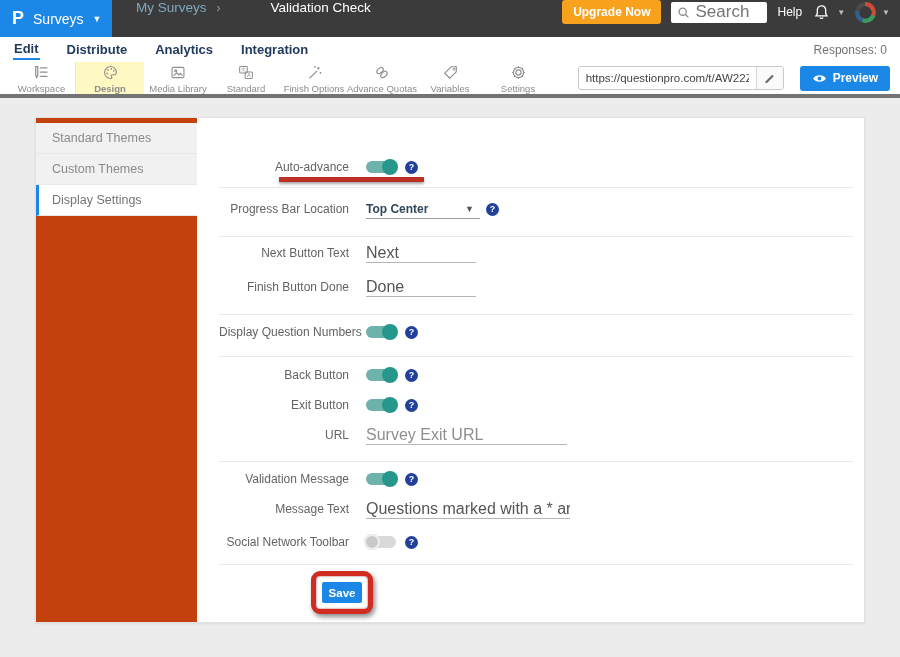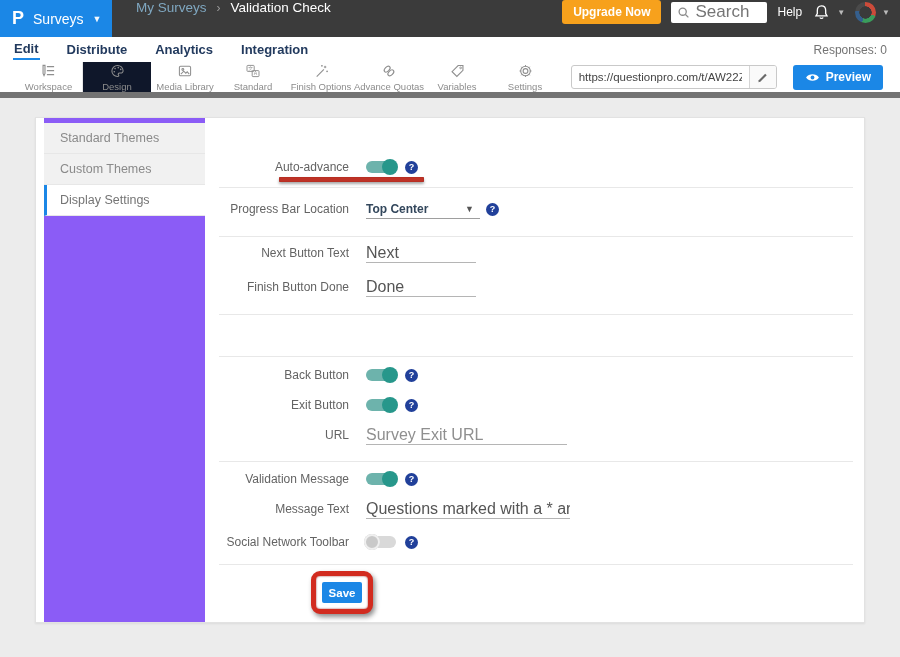--- a/index.html
+++ b/index.html
@@ -10,21 +10,21 @@
   .topbar { height:37px; display:flex; }
   .logo-area { width:112px; background:#1B87E6; color:#fff; display:flex;
                align-items:center; padding-left:12px; gap:9px; cursor:pointer; }
   .logo-p { font-weight:bold; font-size:18px; }
   .product { font-size:14px; }
   .caret { font-size:9px; color:#fff; opacity:.95; }
   .header-rest { flex:1; background:#3B3B3B; display:flex; align-items:flex-start; }
   .breadcrumb { margin-left:24px; font-size:13.5px; display:flex; gap:10px; align-items:center; }
   .bc-parent { color:#7FA7C0; cursor:pointer; }
   .bc-sep { color:#9a9a9a; font-size:12px; }
-  .bc-current { color:#fff; }
+  .bc-current { color:#fff;margin-left:40px; }
   .header-right { margin-left:auto; display:flex; align-items:center; gap:10px; padding-right:10px; }
   .upgrade-btn { background:#F7A11C; color:#fff; border:none; font-weight:bold;
                  font-size:12px; padding:5px 11px; border-radius:3px; cursor:pointer;
                  font-family:"Liberation Sans", sans-serif; }
   .search-box { width:96px; height:21px; background:#fff; border-radius:2px;
                 display:flex; align-items:center; padding:0 6px; gap:5px; }
   .search-box input { border:none; outline:none; width:62px; font-size:17px; color:#444;
                       font-family:"Liberation Sans", sans-serif; }
   .help { color:#fff; font-size:12px; cursor:pointer; }
   .icon-caret { color:#bbb; font-size:8px; margin-left:-4px; cursor:pointer; }
@@ -32,43 +32,43 @@
             background: radial-gradient(circle at 50% 50%, #3a3a3a 0 40%, rgba(0,0,0,0) 43%),
             conic-gradient(#cc4b3a 0 110deg, #3a9d5c 110deg 200deg, #355f8d 200deg 280deg, #4a4a4a 280deg 360deg); }
 
   
   .tabrow { height:25px; background:#fff; display:flex; align-items:center; padding:0 13px; gap:26px; }
   .tab { font-size:13px; font-weight:bold; color:#223A5E; cursor:pointer; padding:2px 1px; }
   .tab.active { border-bottom:2px solid #1B87E6; }
   .responses { margin-left:auto; color:#737373; font-size:12px; }
 
   
-  .toolbar { height:36px; background:#fff; border-bottom:6px solid #737373;
-             display:flex; align-items:stretch; padding:0 15px; }
+  .toolbar { height:36px; background:#fff; border-bottom:4px solid #737373;
+             display:flex; align-items:stretch; padding:0 8px; }
   .titem { width:68px; display:flex; flex-direction:column; align-items:center;
            justify-content:center; gap:2px; cursor:pointer; padding-top:1px; }
   .titem:first-child { border-right:1px solid #E6E6E6; }
-  .titem.active { background:#0f172a; }
+  .titem.active { background:#fef9c3;font-weight:bold; }
   .titem svg { display:block; }
   .tlabel { font-size:9.5px; color:#8C8C8C; white-space:nowrap; }
   .url-box { margin-left:auto; align-self:center; width:206px; height:24px; background:#fff;
              border:1px solid #C9C9C9; border-radius:3px; display:flex; align-items:center; overflow:hidden; }
   .url-box input { flex:1; border:none; outline:none; font-size:11.5px; color:#444;
                    padding:0 7px; font-family:"Liberation Sans", sans-serif; }
   .url-edit { width:27px; height:100%; border-left:1px solid #D5D5D5; background:#FAFAFA;
               display:flex; align-items:center; justify-content:center; cursor:pointer; }
   .preview-btn { align-self:center; margin-left:16px; margin-right:2px; height:25px; padding:0 12px;
                  background:#1B87E6; border:none; border-radius:3px; color:#fff; font-size:12px;
                  font-weight:bold; display:flex; align-items:center; gap:6px; cursor:pointer;
                  font-family:"Liberation Sans", sans-serif; }
 
   
   .card { position:absolute; left:35px; top:117px; width:830px; height:506px; background:#fff;
           border:1px solid #E2E2E2; box-shadow:0 1px 2px rgba(0,0,0,0.07); }
-  .side { position:absolute; left:8px; top:0; width:161px; height:100%; background:#8b5cf6; padding-top:5px; }
+  .side { position:absolute; left:0; top:0; width:161px; height:100%; background:#c2410c; padding-top:5px; }
   .side-item { height:31px; line-height:30px; padding-left:16px; font-size:12.5px; color:#8A8A8A;
                border-bottom:1px solid #E7E7E7; cursor:pointer; background:#F1F1F1; }
   .side-item.active { background:#fff; border-left:3px solid #1B87E6; padding-left:13px; color:#757575; }
 
   
   .frow { position:absolute; left:183px; right:14px; height:20px; display:flex; align-items:center; }
   .flabel { width:130px; flex:none; text-align:right; margin-right:17px; font-size:12px;
             color:#636363; white-space:nowrap; }
   .divider { position:absolute; left:183px; width:634px; height:1px; background:#E8E8E8; }
 
@@ -274,20 +274,25 @@
   <div class="frow" style="top:125px;">
     <span class="flabel">Next Button Text</span>
     <input class="finput w110" value="Next" style="">
   </div>
   <div class="frow" style="top:159px;">
     <span class="flabel">Finish Button Done</span>
     <input class="finput w110" value="Done" style="">
   </div>
   <div class="divider" style="top:196px;"></div>
 
+  <div class="frow" style="top:204px;">
+    <span class="flabel">Display Question Numbers</span>
+    <span class="toggle on"></span>
+    <span class="qicon"></span>
+  </div>
   <div class="divider" style="top:238px;"></div>
 
   <div class="frow" style="top:247px;">
     <span class="flabel">Back Button</span>
     <span class="toggle on"></span>
     <span class="qicon"></span>
   </div>
   <div class="frow" style="top:277px;">
     <span class="flabel">Exit Button</span>
     <span class="toggle on"></span>

